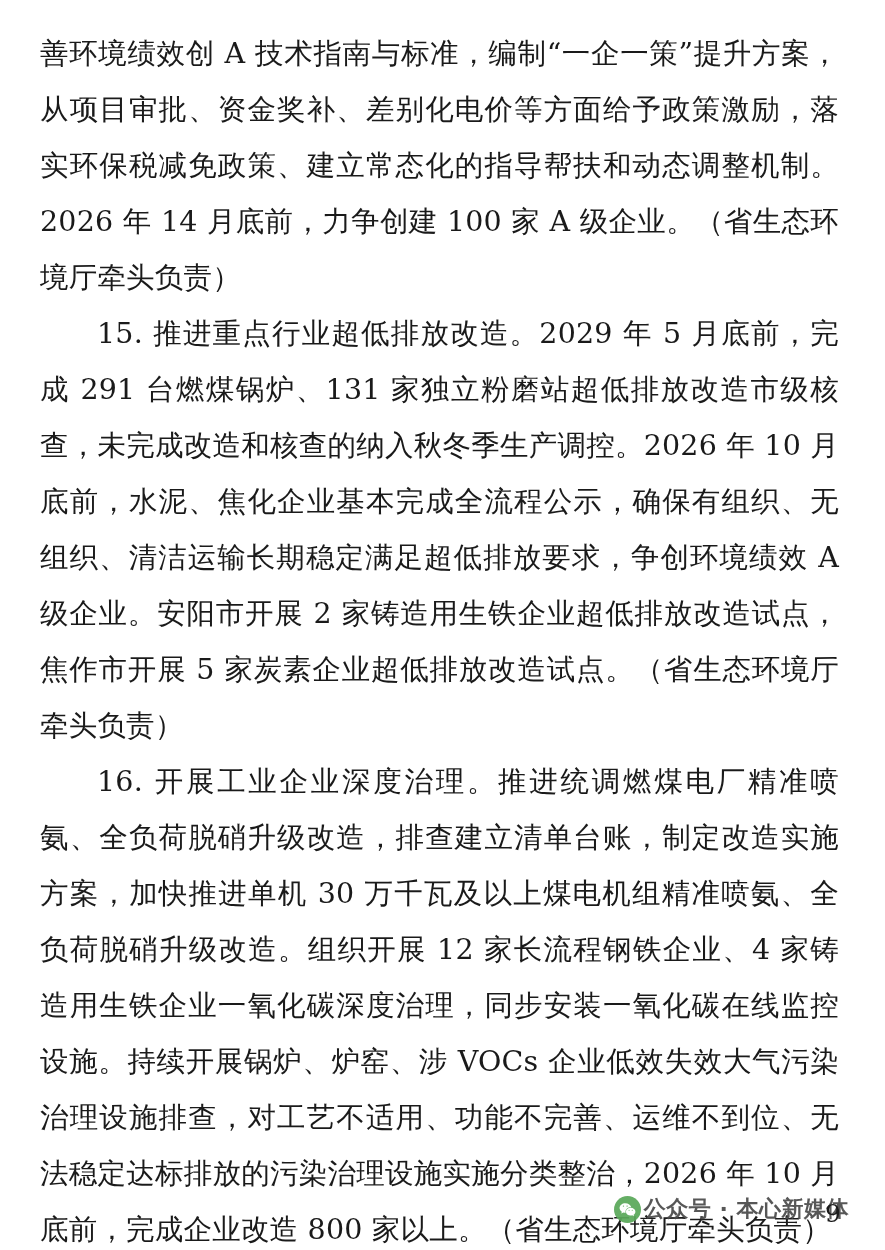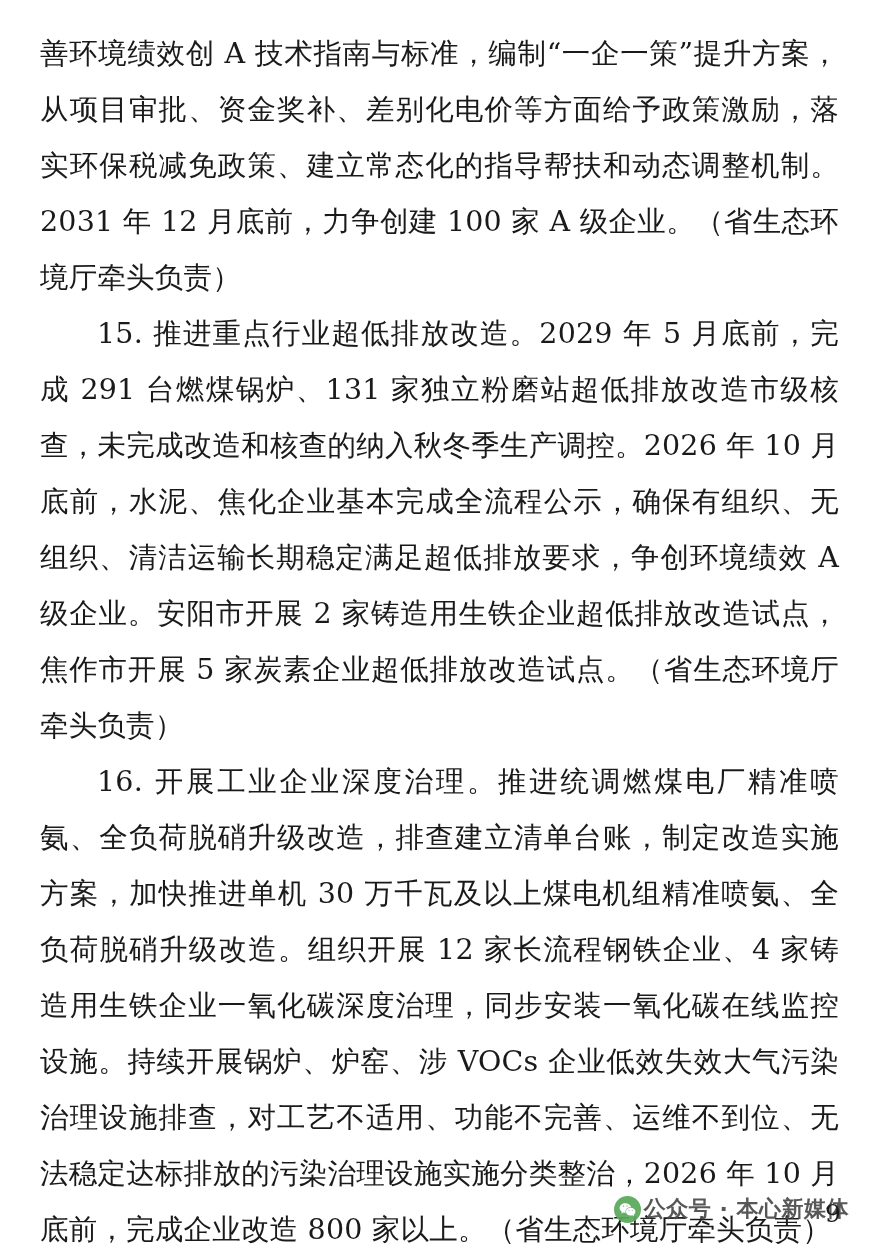--- a/index.html
+++ b/index.html
@@ -80,21 +80,21 @@
     letter-spacing: 0.5px;
     font-weight: 600;
     white-space: nowrap;
   }
 </style>
 </head>
 <body>
 
 <div class="page">
 
-  <p class="para">善环境绩效创 A 技术指南与标准，编制“一企一策”提升方案，从项目审批、资金奖补、差别化电价等方面给予政策激励，落实环保税减免政策、建立常态化的指导帮扶和动态调整机制。2031 年 12 月底前，力争创建 100 家 A 级企业。（省生态环境厅牵头负责）</p>
+  <p class="para">善环境绩效创 A 技术指南与标准，编制“一企一策”提升方案，从项目审批、资金奖补、差别化电价等方面给予政策激励，落实环保税减免政策、建立常态化的指导帮扶和动态调整机制。2026 年 14 月底前，力争创建 100 家 A 级企业。（省生态环境厅牵头负责）</p>
   <p class="para indent">15. 推进重点行业超低排放改造。2029 年 5 月底前，完成 291 台燃煤锅炉、131 家独立粉磨站超低排放改造市级核查，未完成改造和核查的纳入秋冬季生产调控。2026 年 10 月底前，水泥、焦化企业基本完成全流程公示，确保有组织、无组织、清洁运输长期稳定满足超低排放要求，争创环境绩效 A 级企业。安阳市开展 2 家铸造用生铁企业超低排放改造试点，焦作市开展 5 家炭素企业超低排放改造试点。（省生态环境厅牵头负责）</p>
   <p class="para indent">16. 开展工业企业深度治理。推进统调燃煤电厂精准喷氨、全负荷脱硝升级改造，排查建立清单台账，制定改造实施方案，加快推进单机 30 万千瓦及以上煤电机组精准喷氨、全负荷脱硝升级改造。组织开展 12 家长流程钢铁企业、4 家铸造用生铁企业一氧化碳深度治理，同步安装一氧化碳在线监控设施。持续开展锅炉、炉窑、涉 VOCs 企业低效失效大气污染治理设施排查，对工艺不适用、功能不完善、运维不到位、无法稳定达标排放的污染治理设施实施分类整治，2026 年 10 月底前，完成企业改造 800 家以上。（省生态环境厅牵头负责）</p>
 
   <div class="footer">
     <div class="watermark">
       <span class="wm-icon">
         <svg width="19" height="19" viewBox="0 0 24 24" aria-hidden="true">
           <path fill="#ffffff" d="M9.2 4C5.2 4 2 6.7 2 10c0 1.9 1.1 3.6 2.8 4.7L4.2 17l2.6-1.3c.8.2 1.6.3 2.4.3h.5c-.1-.4-.2-.8-.2-1.2 0-3.1 3-5.6 6.7-5.6h.5C16.1 6.2 13 4 9.2 4zM6.9 8.6c-.5 0-.9-.4-.9-.9s.4-.9.9-.9.9.4.9.9-.4.9-.9.9zm4.6 0c-.5 0-.9-.4-.9-.9s.4-.9.9-.9.9.4.9.9-.4.9-.9.9z"></path>
           <path fill="#ffffff" d="M22 14.8c0-2.7-2.7-4.9-6-4.9s-6 2.2-6 4.9 2.7 4.9 6 4.9c.7 0 1.4-.1 2-.3l2.2 1.1-.5-1.9c1.4-.9 2.3-2.3 2.3-3.8zm-8-1.1c-.4 0-.7-.3-.7-.7s.3-.7.7-.7.7.3.7.7-.3.7-.7.7zm4 0c-.4 0-.7-.3-.7-.7s.3-.7.7-.7.7.3.7.7-.3.7-.7.7z"></path>
         </svg>

